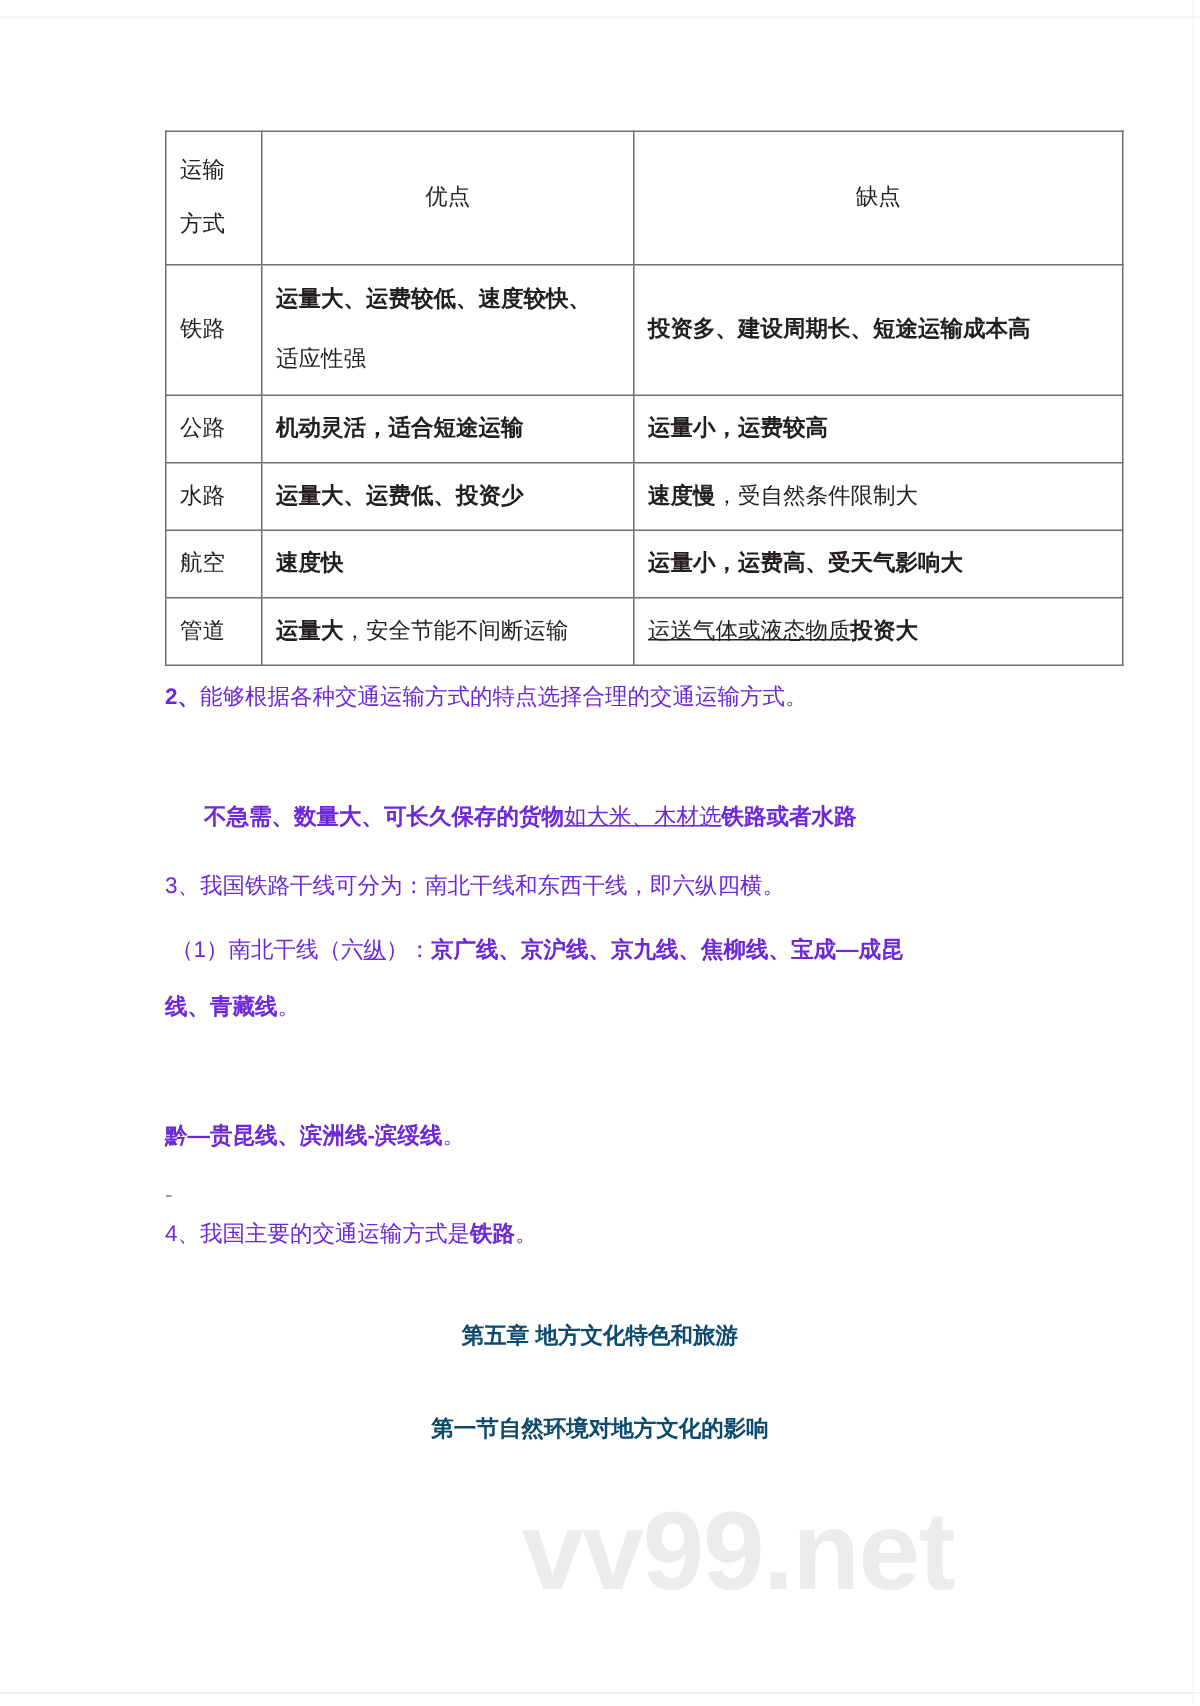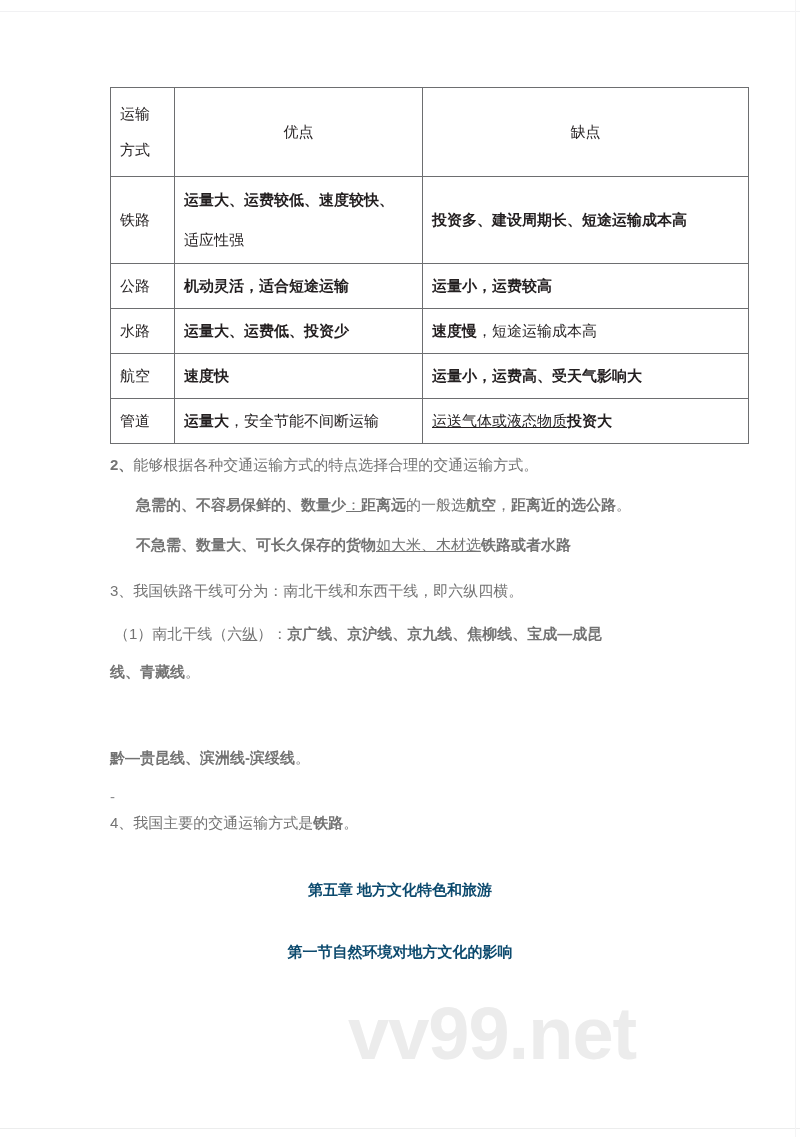--- a/index.html
+++ b/index.html
@@ -79,21 +79,21 @@
   .cell-lines .ln { display: block; line-height: 40px; }
 
   b.u  { font-weight: bold; }
   span.u { text-decoration: underline; }
 
   
   .para {
     position: absolute;
     font-size: 15px;
     line-height: 20px;
-    color: #737373;
+    color: #6d28d9;
     white-space: nowrap;
   }
   .p-num { font-weight: bold; }
 
   .dash {
     position: absolute;
     font-size: 15px;
     color: #8c8d8f;
   }
 
@@ -168,21 +168,21 @@
           <b class="u">运量小，运费较高</b>
         </td>
       </tr>
 
       <tr class="row-norm">
         <td>水路</td>
         <td>
           <b class="u">运量大、运费低、投资少</b>
         </td>
         <td>
-          <b class="u">速度慢</b><span>，短途运输成本高</span>
+          <b class="u">速度慢</b><span>，受自然条件限制大</span>
         </td>
       </tr>
 
       <tr class="row-norm">
         <td>航空</td>
         <td>
           <b class="u">速度快</b>
         </td>
         <td>
           <b class="u">运量小，运费高、受天气影响大</b>
@@ -198,23 +198,20 @@
           <span class="u">运送气体或液态物质</span><b class="u">投资大</b>
         </td>
       </tr>
     </tbody>
   </table>
 
   <div class="para" style="left:110px; top:455px;">
     <span class="p-num">2、</span><span>能够根据各种交通运输方式的特点选择合理的交通运输方式。</span>
   </div>
 
-  <div class="para" style="left:136px; top:495px;">
-    <b class="u">急需的、不容易保鲜的、数量少</b><span class="u">：</span><b class="u">距离远</b><span>的一般选</span><b class="u">航空</b><span>，</span><b class="u">距离近的选公路</b><span>。</span>
-  </div>
 
   <div class="para" style="left:136px; top:535px;">
     <b class="u">不急需、数量大、可长久保存的货物</b><span class="u">如大米、木材选</span><b class="u">铁路或者水路</b>
   </div>
 
   <div class="para" style="left:110px; top:581px;">
     <span>3、</span><span>我国铁路干线可分为：南北干线和东西干线，即六纵四横。</span>
   </div>
 
   <div class="para" style="left:114px; top:624px;">

